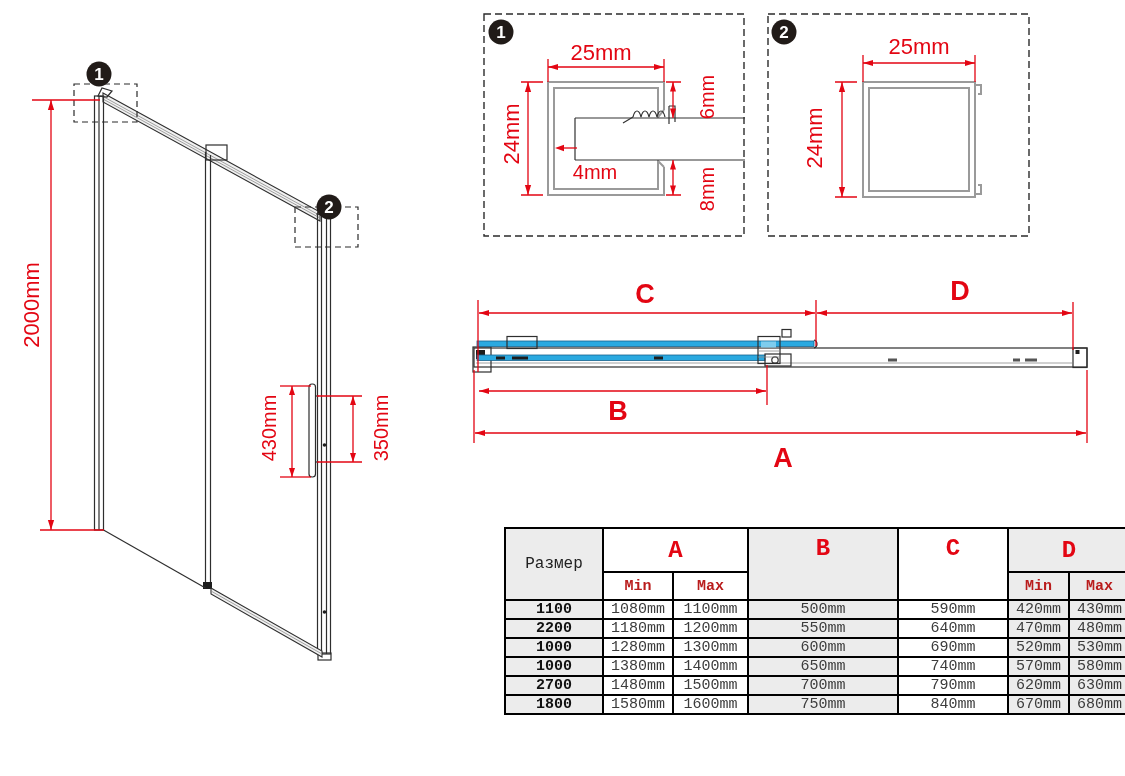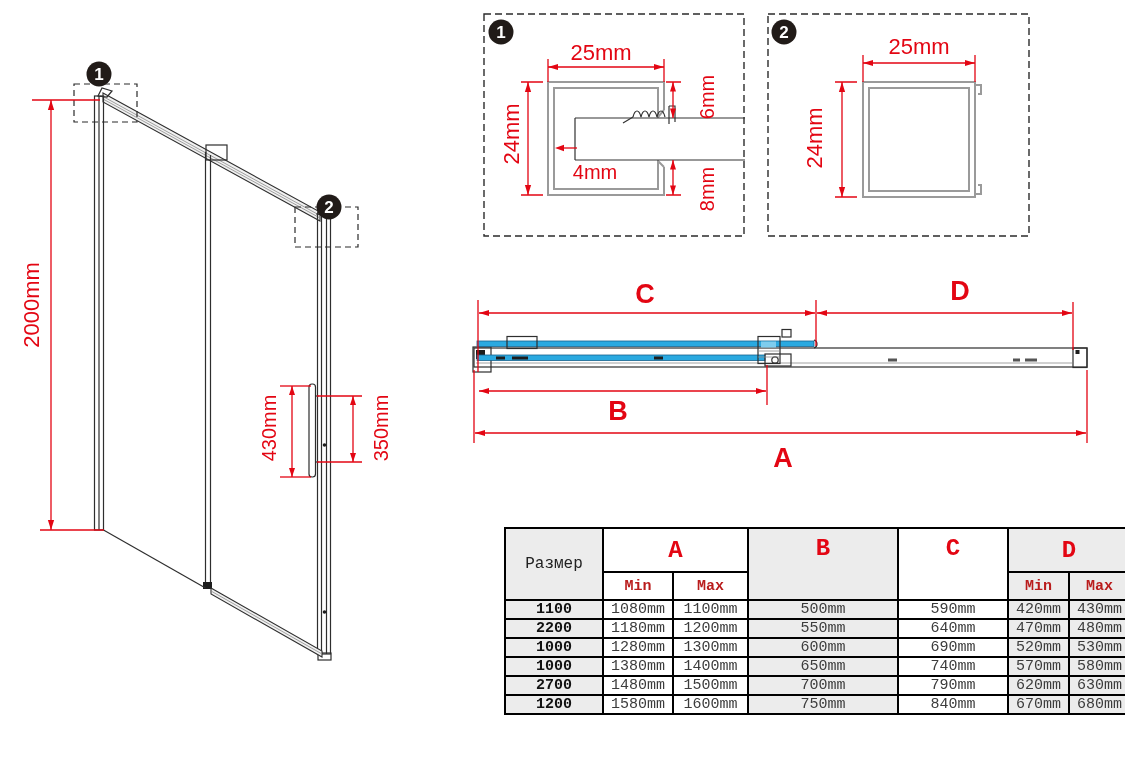--- a/index.html
+++ b/index.html
@@ -341,21 +341,21 @@
       <tr>
         <td class="shade rowlabel">2700</td>
         <td class="val">1480mm</td>
         <td class="val">1500mm</td>
         <td class="val shade">700mm</td>
         <td class="val">790mm</td>
         <td class="val shade">620mm</td>
         <td class="val shade">630mm</td>
       </tr>
       <tr>
-        <td class="shade rowlabel">1200</td>
+        <td class="shade rowlabel">1800</td>
         <td class="val">1580mm</td>
         <td class="val">1600mm</td>
         <td class="val shade">750mm</td>
         <td class="val">840mm</td>
         <td class="val shade">670mm</td>
         <td class="val shade">680mm</td>
       </tr>
     </tbody>
   </table>
 

